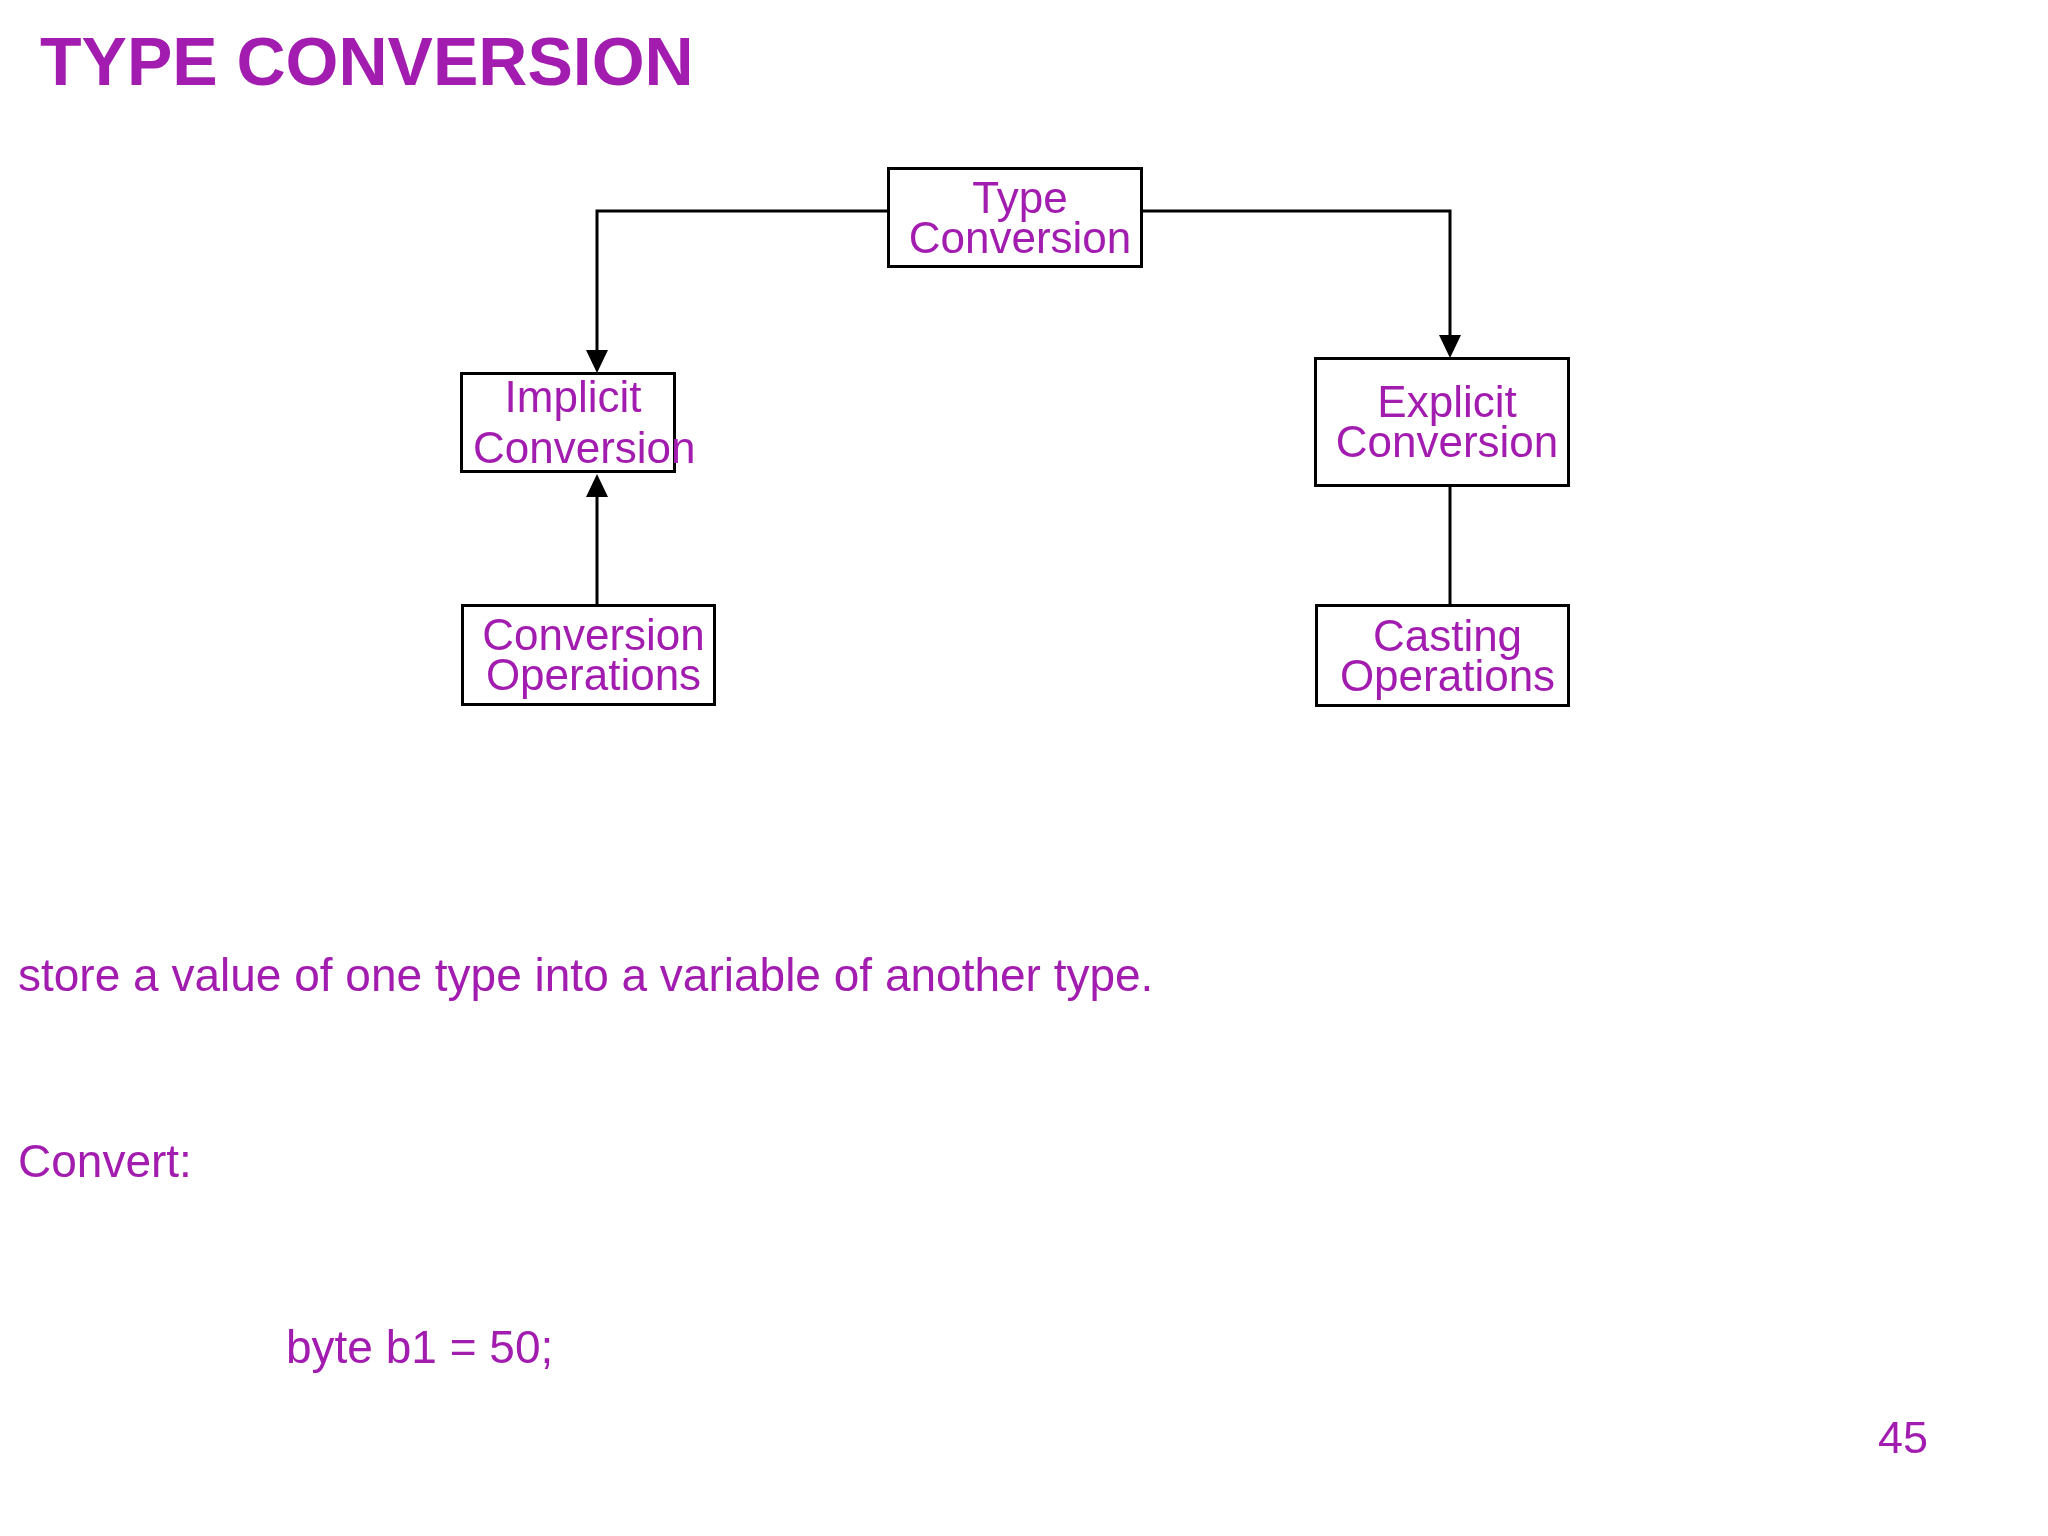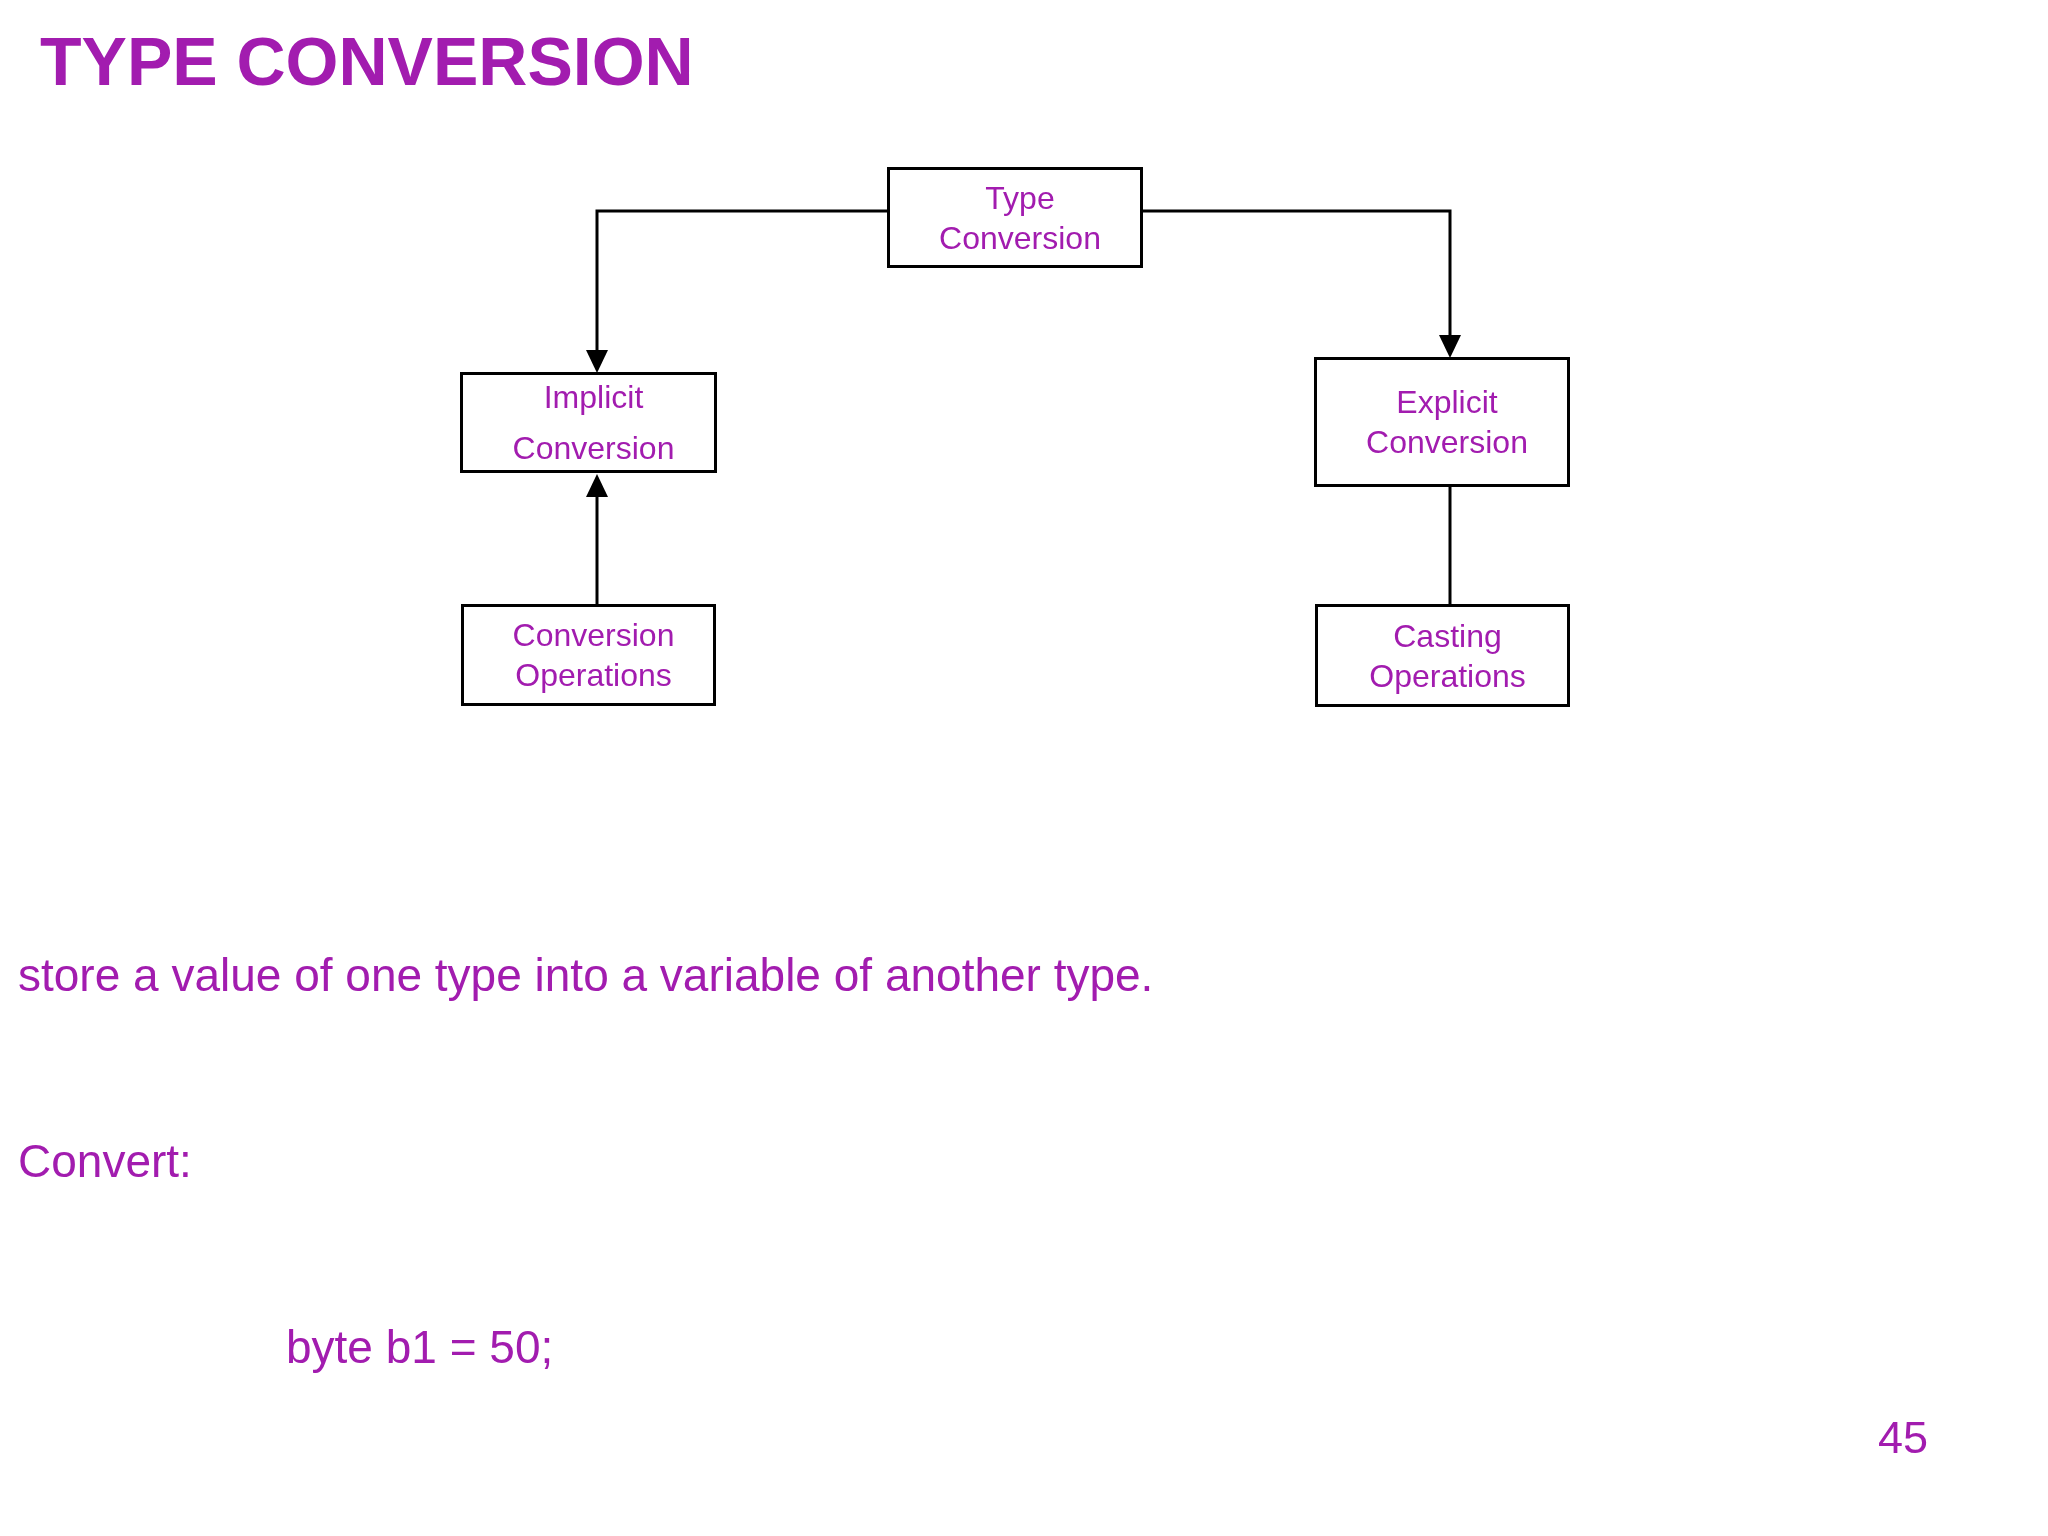--- a/index.html
+++ b/index.html
@@ -35,26 +35,26 @@
   }
   .node {
     position: absolute;
     box-sizing: border-box;
     border: 3px solid #000000;
     background: #ffffff;
     display: flex;
     flex-direction: column;
     justify-content: center;
     text-align: center;
-    font-size: 32px;
+    font-size: 44px;
     line-height: 40px;
     padding-left: 10px;
   }
   .node-type        { left: 887px;  top: 167px; width: 256px; height: 101px; }
-  .node-implicit    { left: 460px;  top: 372px; width: 257px; height: 101px; gap: 11px; }
+  .node-implicit    { left: 460px;  top: 372px; width: 216px; height: 101px; gap: 11px; }
   .node-explicit    { left: 1314px; top: 357px; width: 256px; height: 130px; }
   .node-arithmetic  { left: 461px;  top: 604px; width: 255px; height: 102px; }
   .node-casting     { left: 1315px; top: 604px; width: 255px; height: 103px; }
   
   .body-text {
     position: absolute;
     left: 18px;
     top: 820px;
     width: 2030px;
     font-size: 46px;

